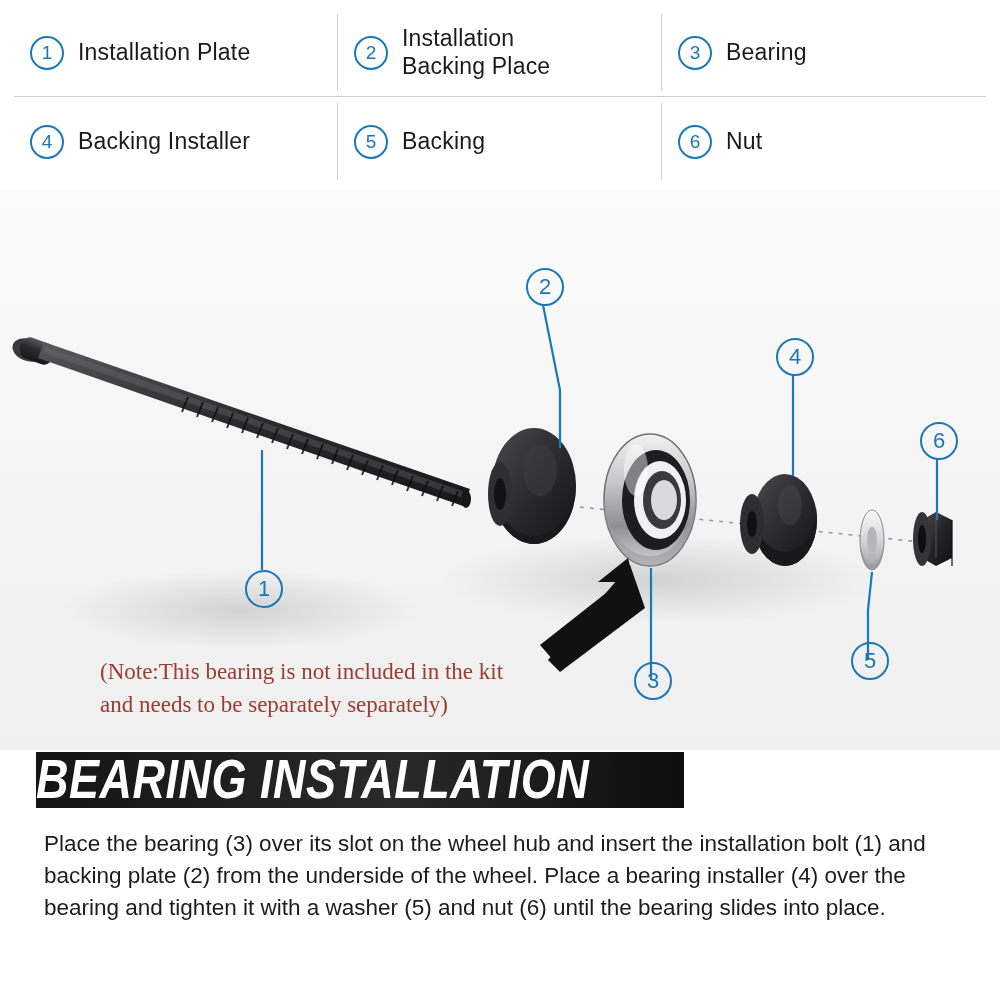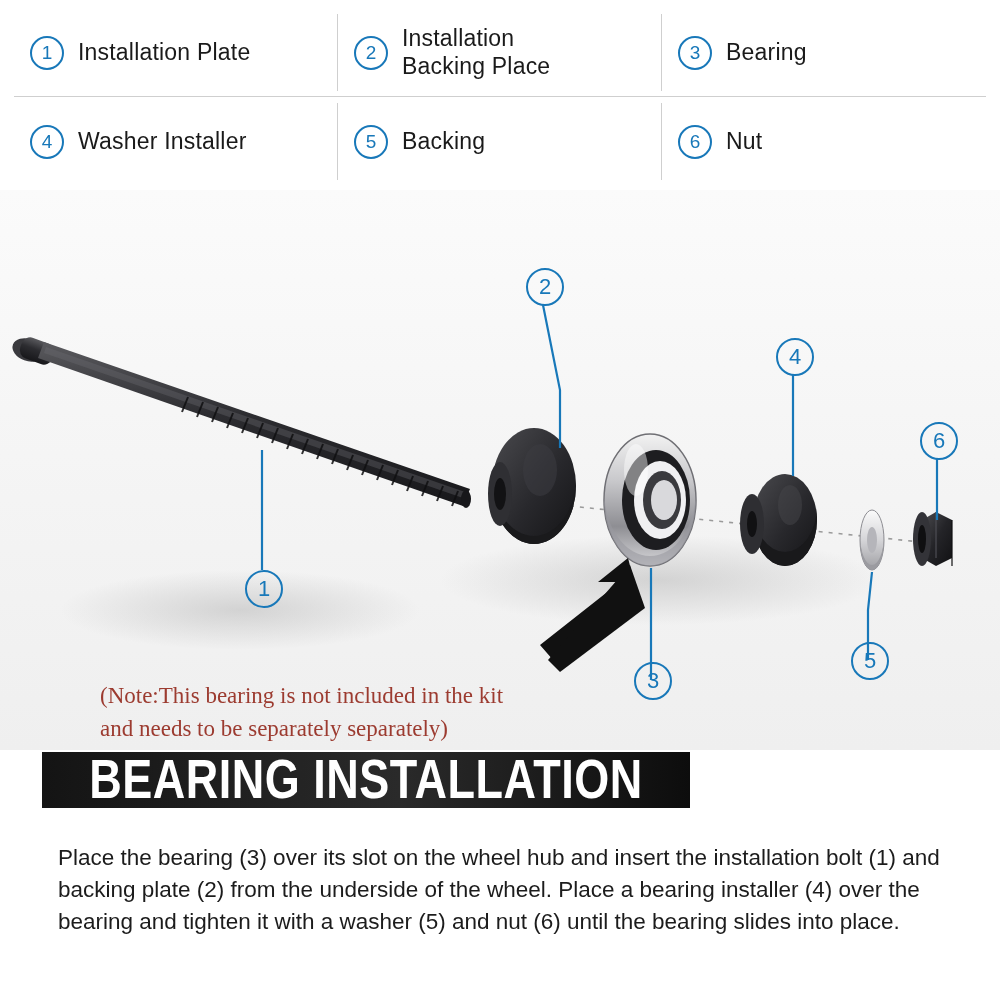--- a/index.html
+++ b/index.html
@@ -103,34 +103,34 @@
   
   .note {
     position: absolute;
     left: 100px;
     top: 655px;
     width: 560px;
     color: #9c3b30;
     font-family: "Liberation Serif", serif;
     font-size: 23px;
     line-height: 1.45;
-    margin-top: 24px;
   }
 
   
   .banner {
     position: absolute;
-    left: 42px;
+    left: 36px;
     top: 752px;
     width: 648px;
     height: 56px;
     background: linear-gradient(90deg, #141414 0%, #2a2a2a 55%, #0d0d0d 100%);
     display: flex;
     align-items: center;
-    justify-content: center;
+    justify-content: flex-start;
+    font-style: italic;
   }
   .banner-text {
     color: #ffffff;
     font-family: "Liberation Sans", sans-serif;
     font-weight: bold;
     font-size: 45px;
     letter-spacing: 0.5px;
     transform: scaleY(1.22);
     white-space: nowrap;
   }
@@ -138,21 +138,21 @@
   
   .body-copy {
     position: absolute;
     left: 44px;
     top: 828px;
     width: 912px;
     font-size: 22.5px;
     color: #1c1c1c;
     line-height: 1.42;
   }
-  .body-copy p { margin: 14px; }
+  .body-copy p { margin: 0; }
 </style>
 </head>
 <body>
 
 <div class="legend">
 
   <div class="legend-cell bdr-r bdr-b">
     <span class="num-badge">1</span>
     <span class="legend-label">Installation Plate</span>
   </div>
@@ -163,21 +163,21 @@
 Backing Place</span>
   </div>
 
   <div class="legend-cell bdr-b">
     <span class="num-badge">3</span>
     <span class="legend-label">Bearing</span>
   </div>
 
   <div class="legend-cell bdr-r">
     <span class="num-badge">4</span>
-    <span class="legend-label">Washer Installer</span>
+    <span class="legend-label">Backing Installer</span>
   </div>
 
   <div class="legend-cell bdr-r">
     <span class="num-badge">5</span>
     <span class="legend-label">Backing</span>
   </div>
 
   <div class="legend-cell">
     <span class="num-badge">6</span>
     <span class="legend-label">Nut</span>

